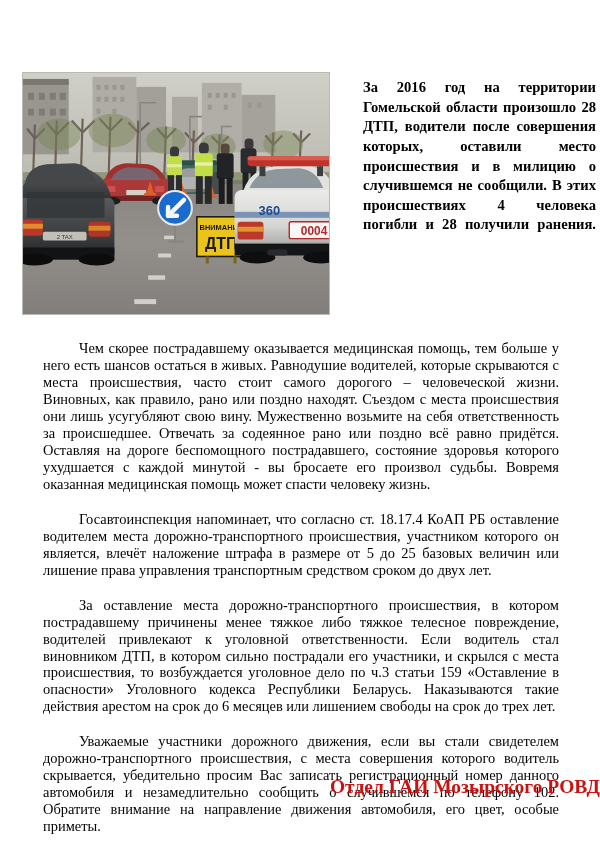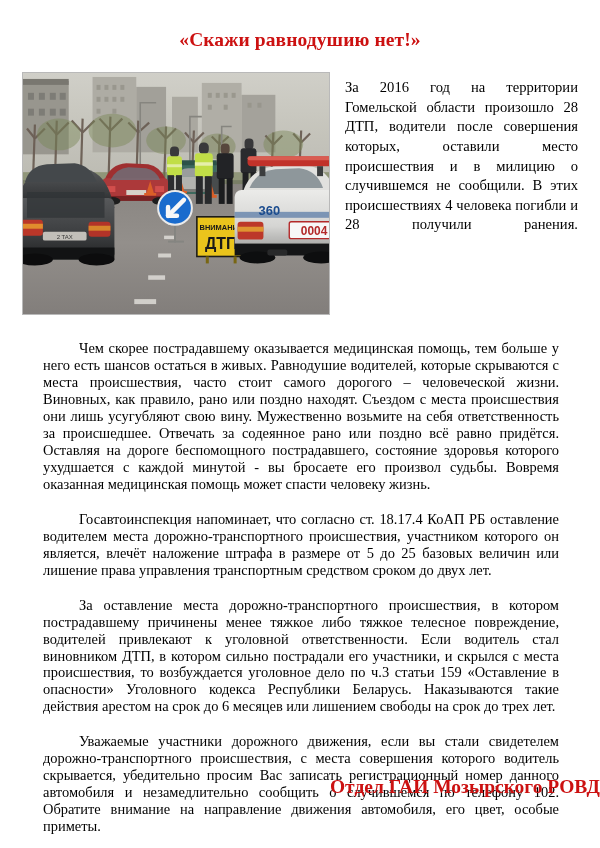--- a/index.html
+++ b/index.html
@@ -54,25 +54,25 @@
     height: 243px;
     border: 1px solid #b9b9b9;
     box-sizing: border-box;
     overflow: hidden;
     background: #8e8e8e;
   }
   .photo svg { display: block; width: 100%; height: 100%; }
 
   .intro {
     position: absolute;
-    left: 323px;
+    left: 341px;
     top: 6px;
     width: 233px;
     font-size: 14.6px;
-    font-weight: normal;
+    font-weight: bold;
     line-height: 1.345;
     text-align: justify;
     text-align-last: justify;
     text-justify: inter-word;
     word-spacing: 0.2px;
   }
 
   
   .body {
     position: absolute;
@@ -100,21 +100,20 @@
     font-weight: bold;
     color: #cc1111;
     line-height: 1.1;
   }
 </style>
 </head>
 <body>
 
 <div class="page">
 
-  <div class="title">«Скажи равнодушию нет!»</div>
 
   <div class="topblock">
 
     <div class="photo">
       <svg viewBox="0 0 308 243" preserveAspectRatio="none">
         <defs>
           <linearGradient id="skyG" x1="0" y1="0" x2="0" y2="1">
             <stop offset="0%" stop-color="#d7d6cf"></stop>
             <stop offset="100%" stop-color="#c3c2b8"></stop>
           </linearGradient>

